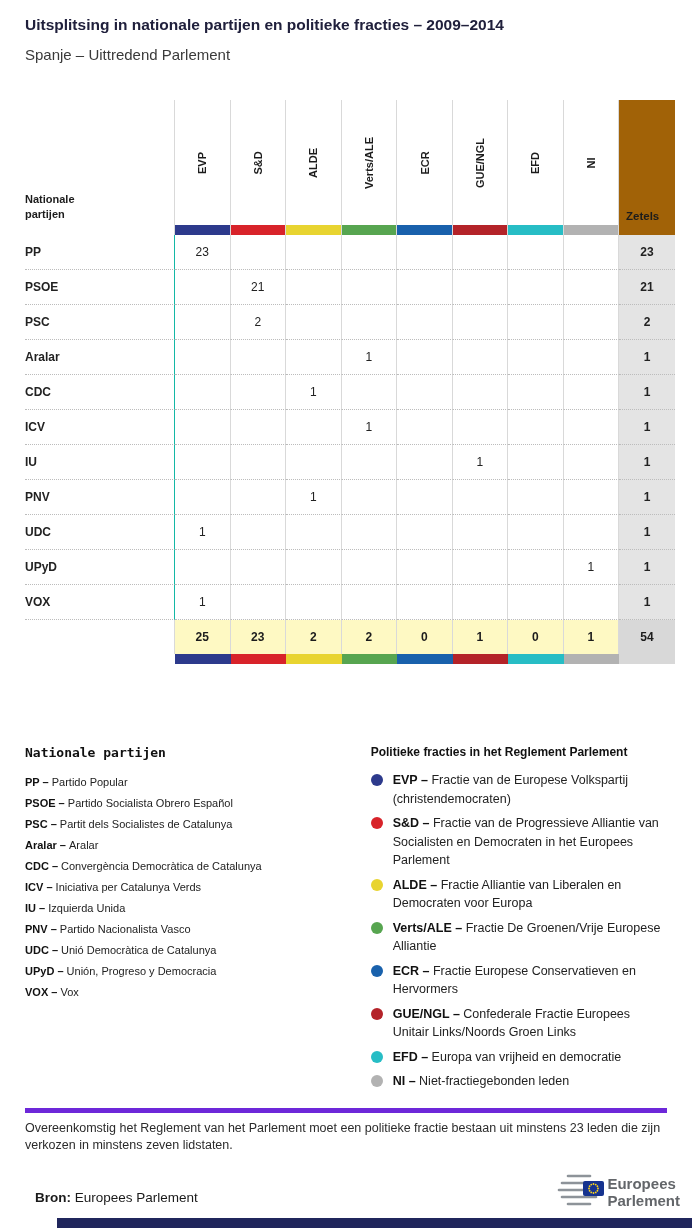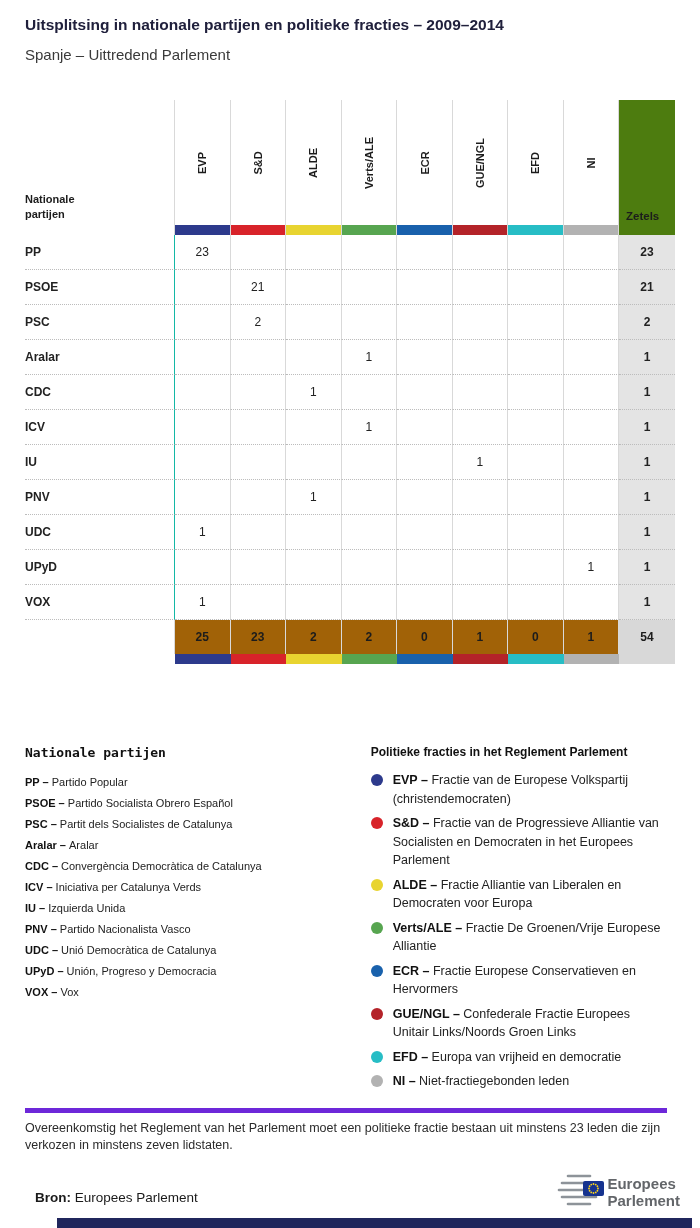--- a/index.html
+++ b/index.html
@@ -16,33 +16,33 @@
          grid-template-columns:150px repeat(8,55.5px) 56px;}
   .hc{height:135px;box-sizing:border-box;position:relative;}
   .hc-first{border-right:1px solid #d9d9d9;}
   .first-label{position:absolute;bottom:13px;left:0;width:54px;font-size:11px;
                font-weight:bold;line-height:15px;overflow-wrap:anywhere;color:#1c1c1c;}
   .hc-group{border-right:1px solid #d9d9d9;}
   .rot{position:absolute;left:0;right:0;top:0;bottom:10px;display:flex;
        align-items:center;justify-content:center;}
   .rot span{transform:rotate(-90deg);white-space:nowrap;font-size:11px;font-weight:bold;color:#1c1c1c;}
   .hbar{position:absolute;left:0;right:0;bottom:0;height:10px;}
-  .hc-seats{background:#4d7c0f;display:flex;align-items:flex-end;
+  .hc-seats{background:#a16207;display:flex;align-items:flex-end;
             padding:0 0 13px 7px;font-size:11.5px;font-weight:bold;}
 
   .bc{height:35px;box-sizing:border-box;display:flex;align-items:center;
       border-bottom:1px dotted #bcbcbc;font-size:12px;color:#222;}
   .bc-party{font-weight:bold;border-right:1px solid #14b8a6;}
   .bc-val{justify-content:center;border-right:1px solid #d9d9d9;}
   .bc-seats{justify-content:center;font-weight:bold;background:#e4e4e4;}
 
   .tc{height:34px;box-sizing:border-box;display:flex;align-items:center;
       justify-content:center;font-size:12px;font-weight:bold;}
   .tc-first{background:#fff;border-right:1px solid #d9d9d9;}
-  .tc-val{background:#a16207;border-right:1px solid #d9d9d9;}
+  .tc-val{background:#fef9c3;border-right:1px solid #d9d9d9;}
   .tc-seats{background:#d8d8d8;}
   .br{height:10px;}
   .br-first{background:transparent;}
   .br-seats{background:#d8d8d8;}
 
   
   .legends{position:absolute;top:745px;left:25px;right:25px;display:flex;}
   .leg-left{width:350px;}
   .leg-left h3{font-family:"DejaVu Sans Mono",monospace;font-size:13px;margin:0 0 12px 0;color:#111;}
   .lp-item{font-size:11px;line-height:21px;color:#222;}

